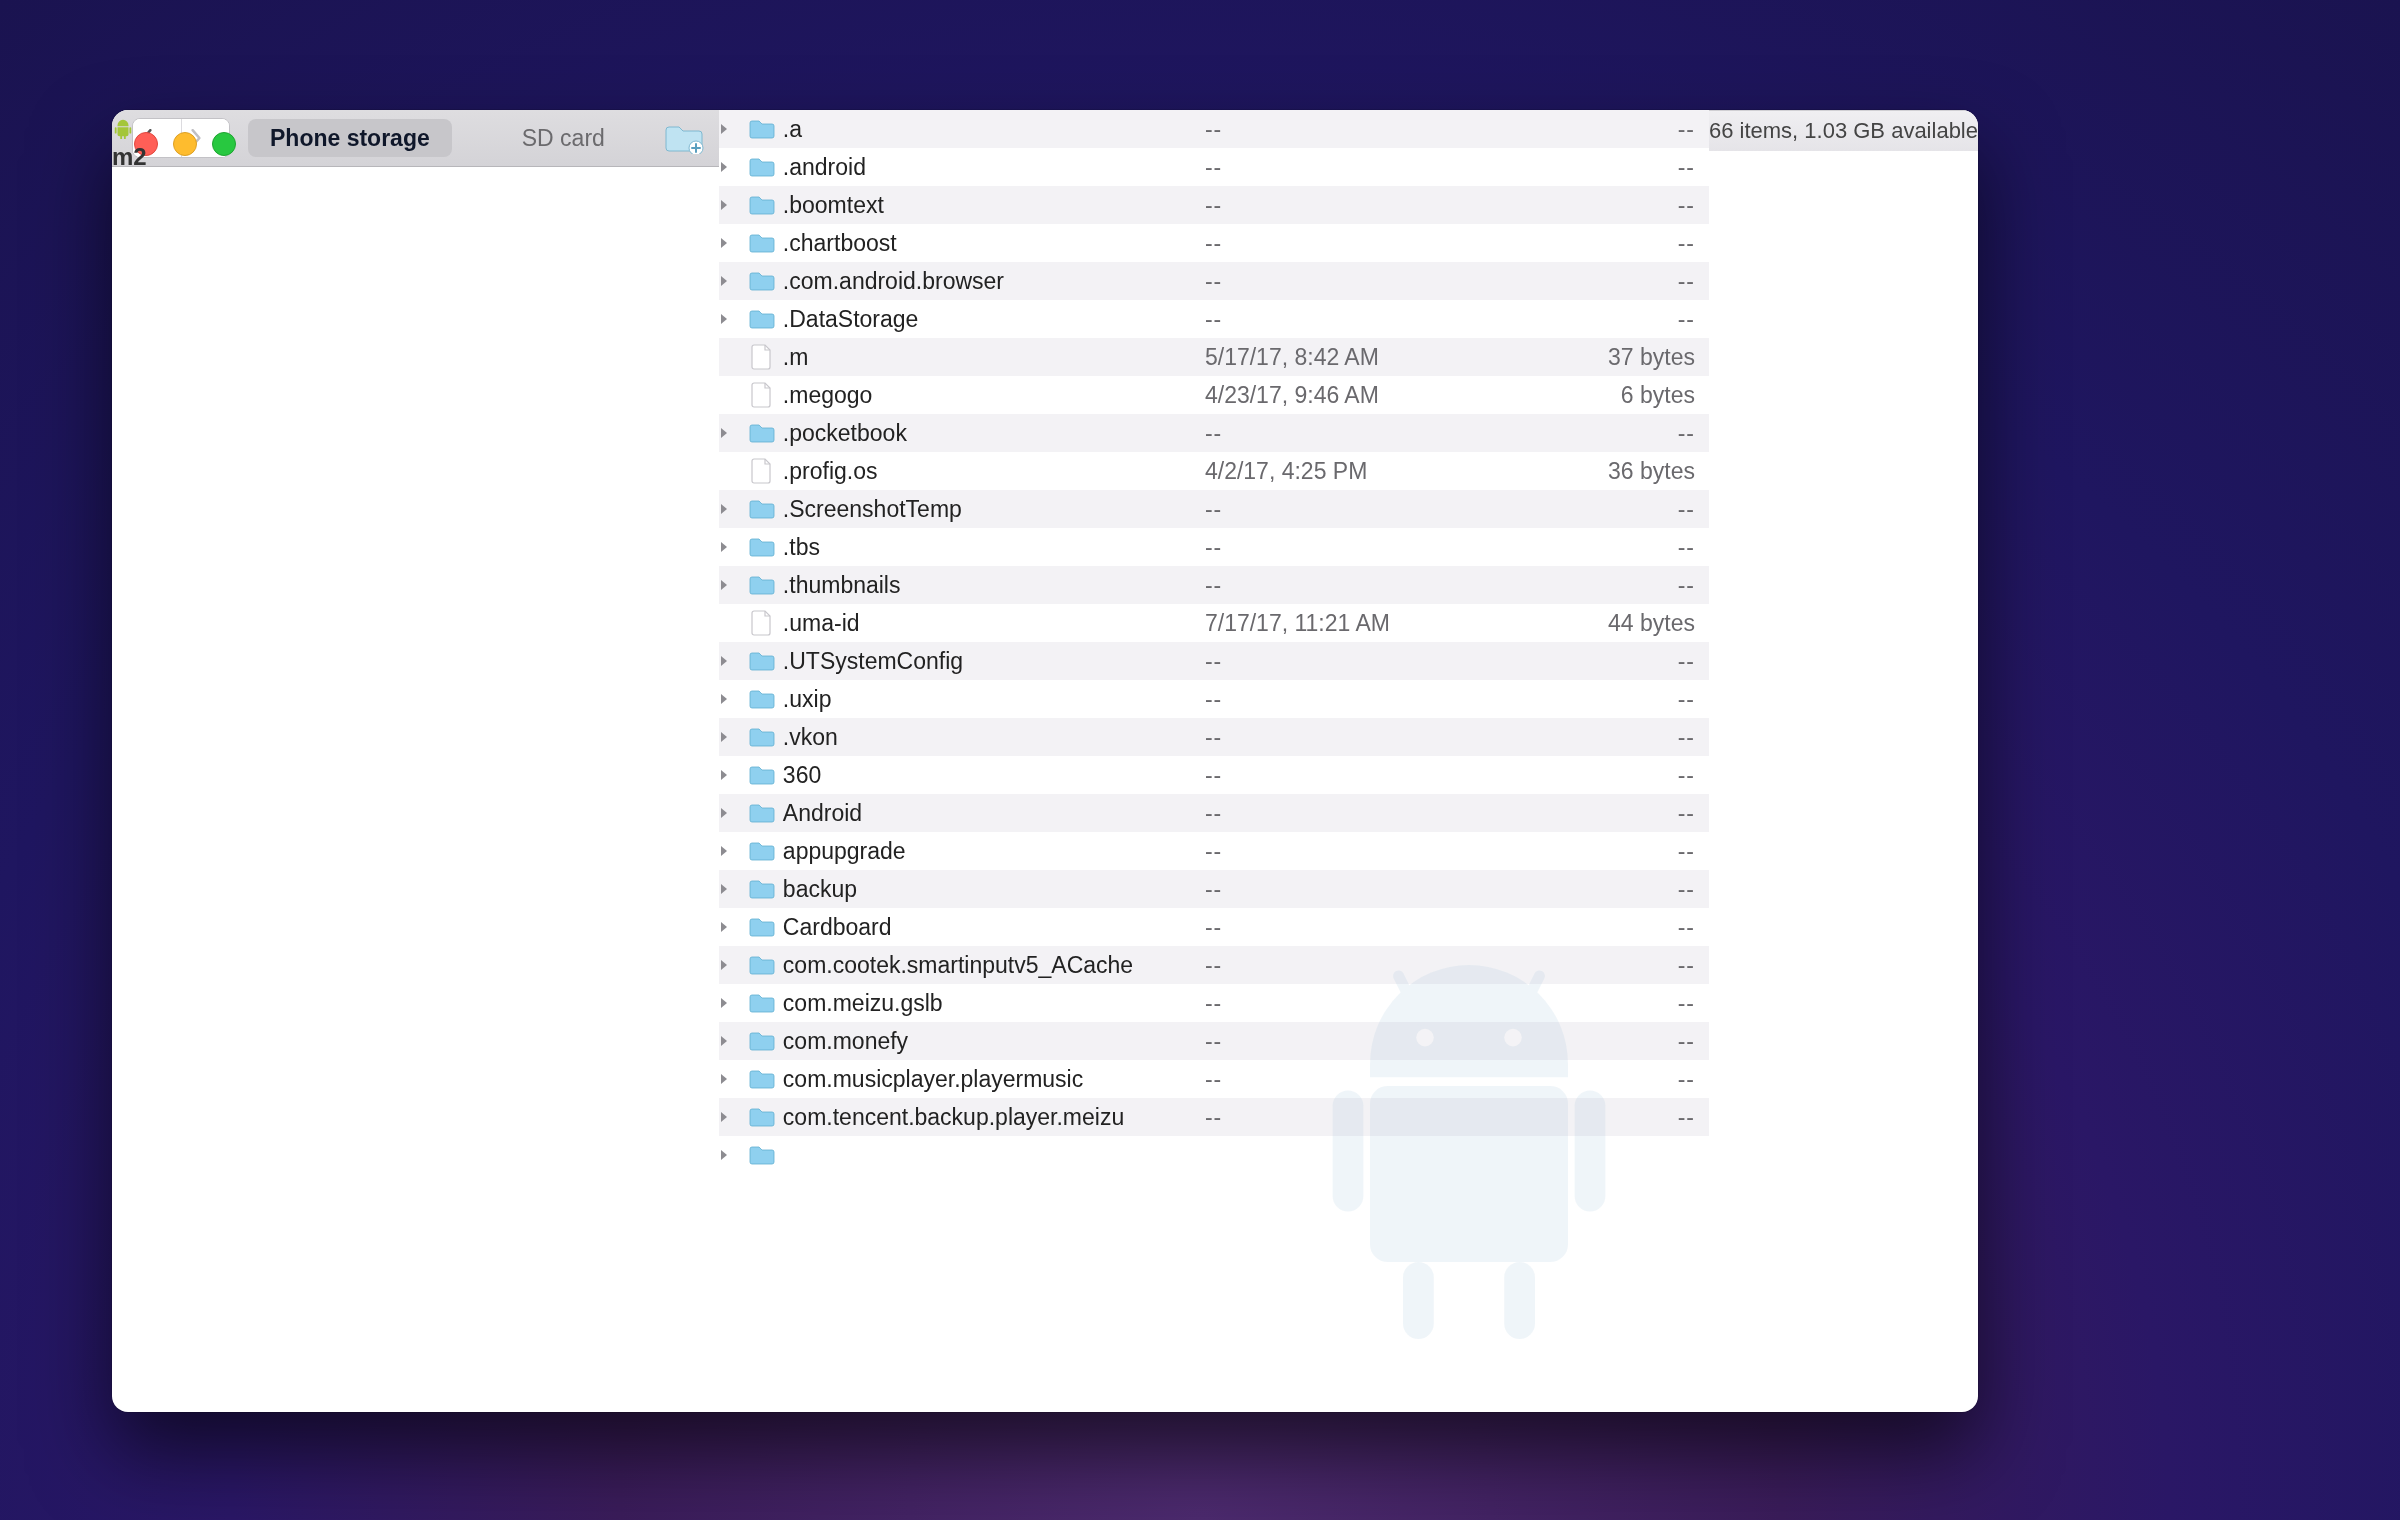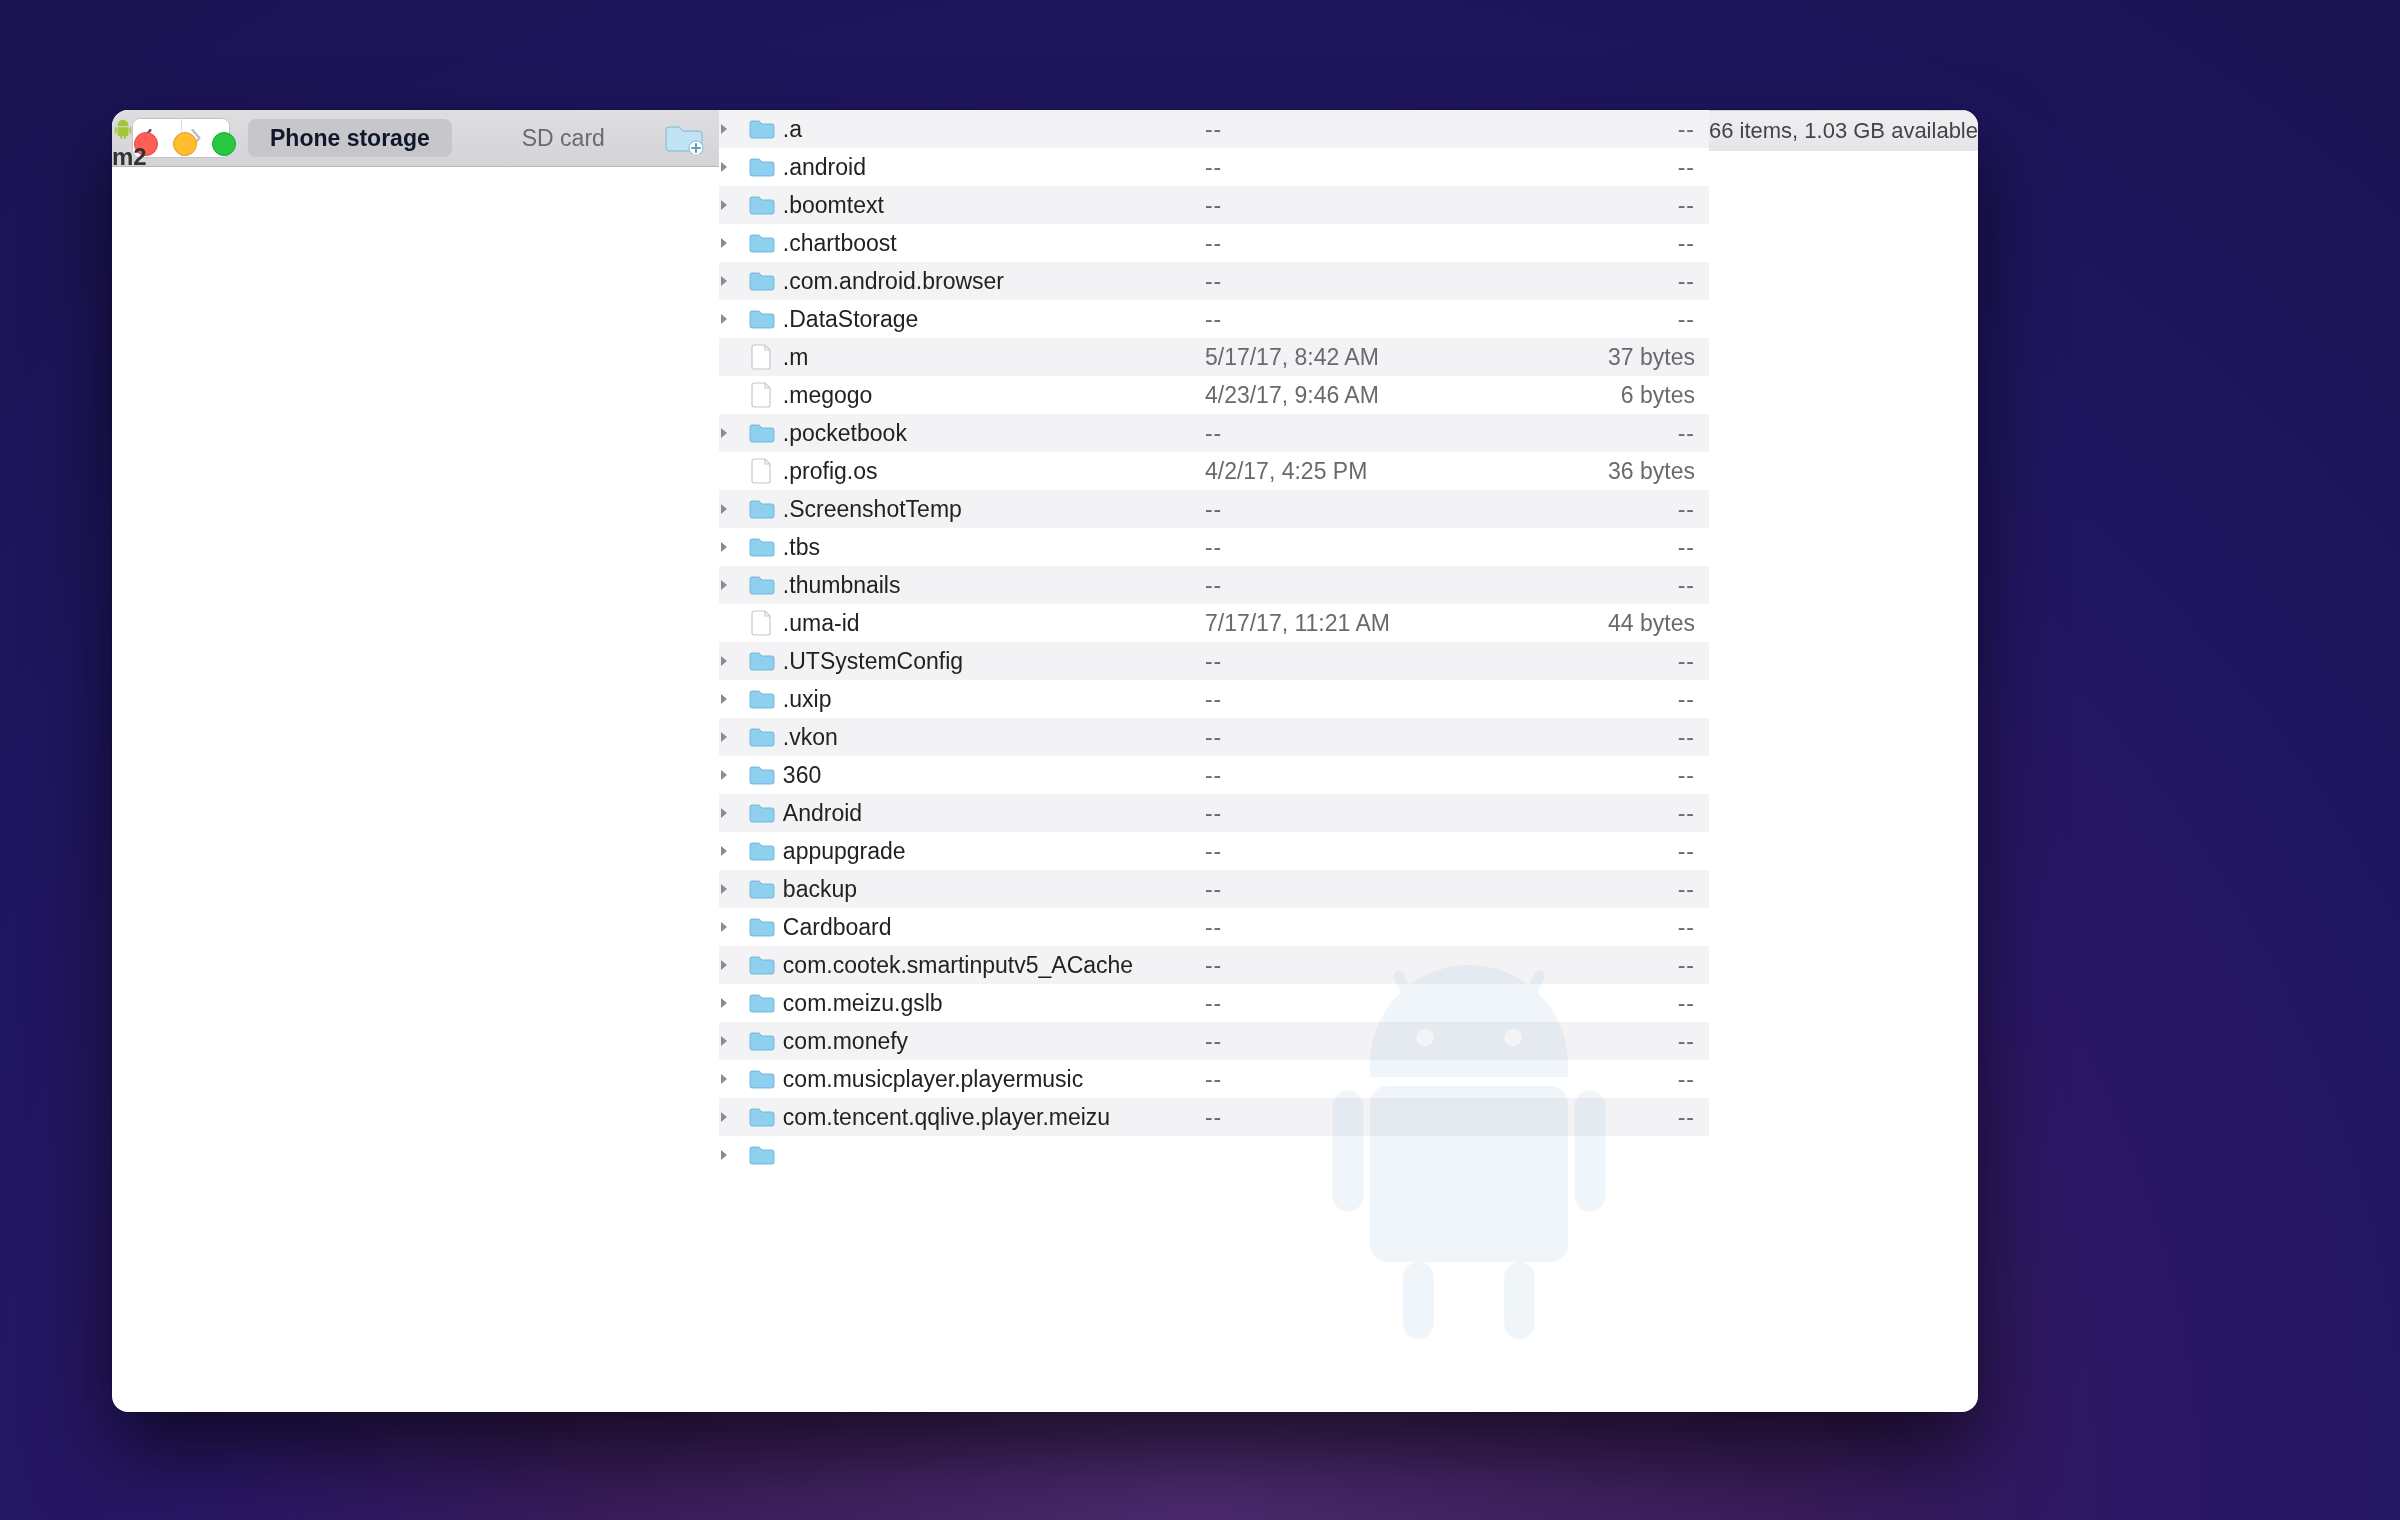--- a/index.html
+++ b/index.html
@@ -667,21 +667,21 @@
           <div class="disc">
             <svg width="10" height="12" viewBox="0 0 10 12">
               <path d="M2 1 L8 6 L2 11 Z" fill="#8d8c91"></path>
             </svg>
           </div>
           <div class="icon">
             <svg width="26" height="22" viewBox="0 0 26 22">
               <path d="M1 5a2 2 0 0 1 2-2h7l3 3h10a2 2 0 0 1 2 2v10a2 2 0 0 1-2 2H3a2 2 0 0 1-2-2z" fill="#8fd0ef" stroke="#5faed0" stroke-width="0.8"></path>
             </svg>
           </div>
-          <div class="fname">com.tencent.qqlive.player.meizu</div>
+          <div class="fname">com.tencent.backup.player.meizu</div>
           <div class="fmod dash">--</div>
           <div class="fsize dash">--</div>
         </div>
         <div class="row">
           <div class="disc">
             <svg width="10" height="12" viewBox="0 0 10 12">
               <path d="M2 1 L8 6 L2 11 Z" fill="#8d8c91"></path>
             </svg>
           </div>
           <div class="icon">

